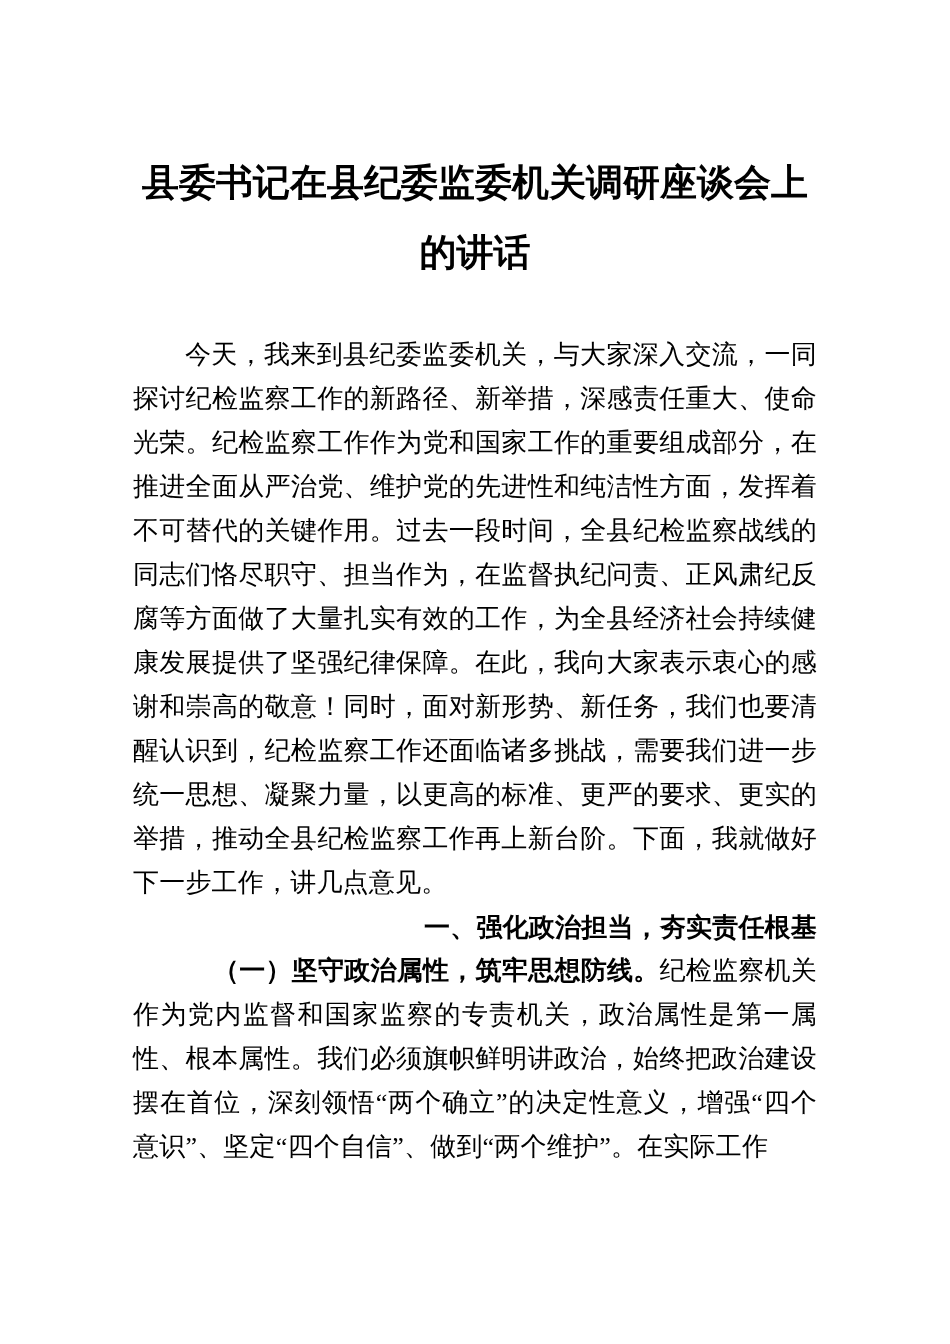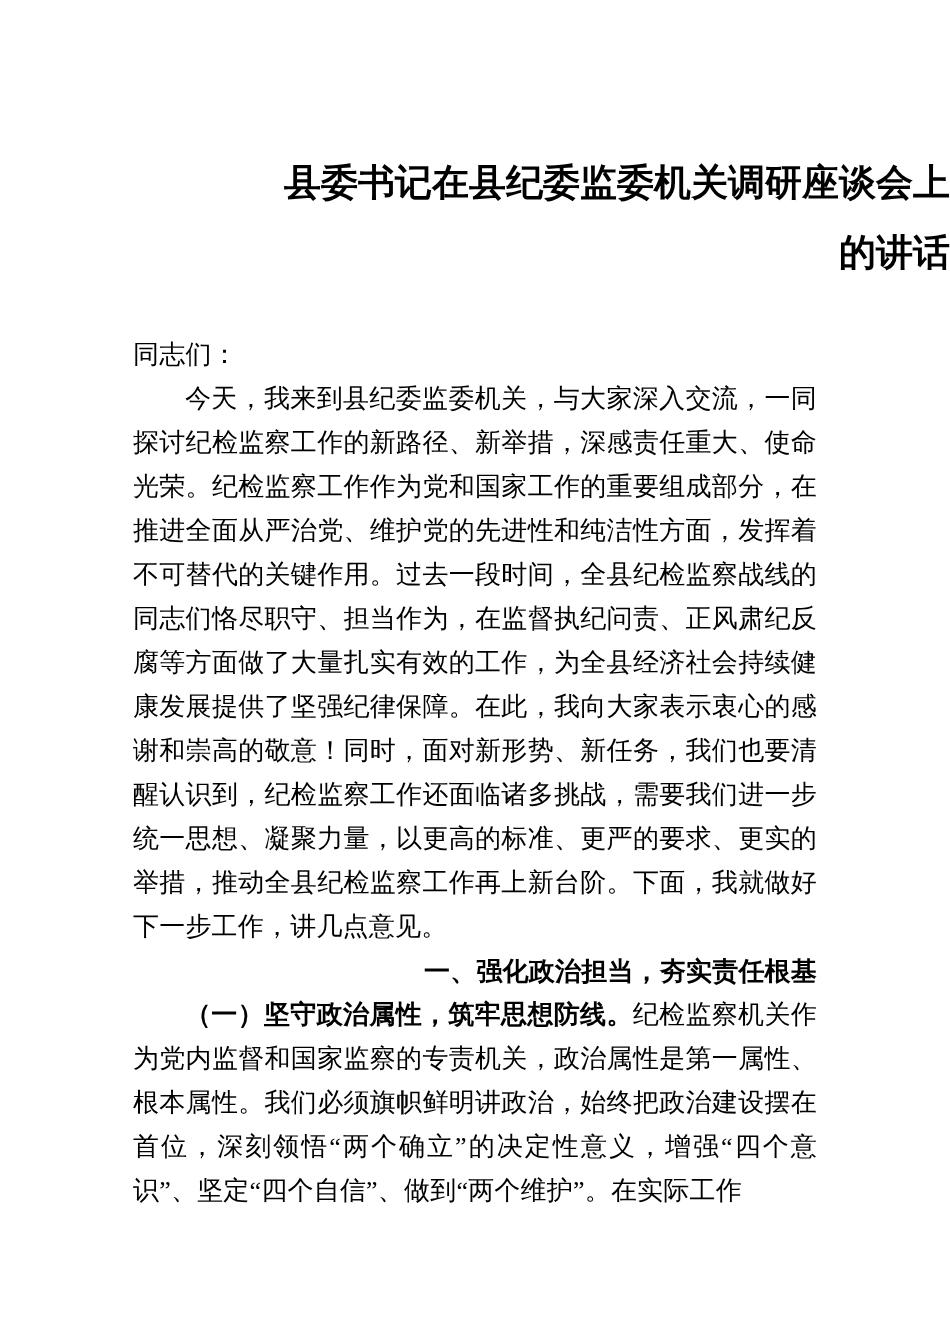--- a/index.html
+++ b/index.html
@@ -25,21 +25,21 @@
     left: 0;
     width: 950px;
     text-align: center;
     font-family: "Liberation Serif", "DejaVu Serif", serif;
     font-weight: bold;
     font-size: 37px;
     line-height: 70px;
     letter-spacing: 0px;
     color: #000000;
   }
-  .title-line { display: block; text-align: right; }
+  .title-line { display: block; }
   .doc-body {
     position: absolute;
     top: 333px;
     left: 133px;
     width: 684px;
     font-size: 26px;
     line-height: 44px;
     text-align: justify;
     text-justify: inter-character;
     letter-spacing: 0.2px;
@@ -54,35 +54,35 @@
   .heading-1 {
     font-family: "Liberation Sans", "DejaVu Sans", sans-serif;
     font-weight: bold;
     font-size: 26px;
     line-height: 44px;
     text-indent: 2em;
     text-align: right;
   }
   .para-lead {
     font-weight: bold;
+    margin-left: 28px;
   }
 </style>
 </head>
 <body>
 
 <div class="page">
 
   <h1 class="doc-title">
     <span class="title-line">县委书记在县纪委监委机关调研座谈会上</span>
     <span class="title-line">的讲话</span>
   </h1>
 
   <div class="doc-body">
 
-    <p class="salutation">同志们：</p>
 
     <p class="para">今天，我来到县纪委监委机关，与大家深入交流，一同探讨纪检监察工作的新路径、新举措，深感责任重大、使命光荣。纪检监察工作作为党和国家工作的重要组成部分，在推进全面从严治党、维护党的先进性和纯洁性方面，发挥着不可替代的关键作用。过去一段时间，全县纪检监察战线的同志们恪尽职守、担当作为，在监督执纪问责、正风肃纪反腐等方面做了大量扎实有效的工作，为全县经济社会持续健康发展提供了坚强纪律保障。在此，我向大家表示衷心的感谢和崇高的敬意！同时，面对新形势、新任务，我们也要清醒认识到，纪检监察工作还面临诸多挑战，需要我们进一步统一思想、凝聚力量，以更高的标准、更严的要求、更实的举措，推动全县纪检监察工作再上新台阶。下面，我就做好下一步工作，讲几点意见。</p>
 
     <h2 class="heading-1">一、强化政治担当，夯实责任根基</h2>
 
     <p class="para"><span class="para-lead">（一）坚守政治属性，筑牢思想防线。</span><span>纪检监察机关作为党内监督和国家监察的专责机关，政治属性是第一属性、根本属性。我们必须旗帜鲜明讲政治，始终把政治建设摆在首位，深刻领悟“两个确立”的决定性意义，增强“四个意识”、坚定“四个自信”、做到“两个维护”。在实际工作</span></p>
 
   </div>
 
 </div>

